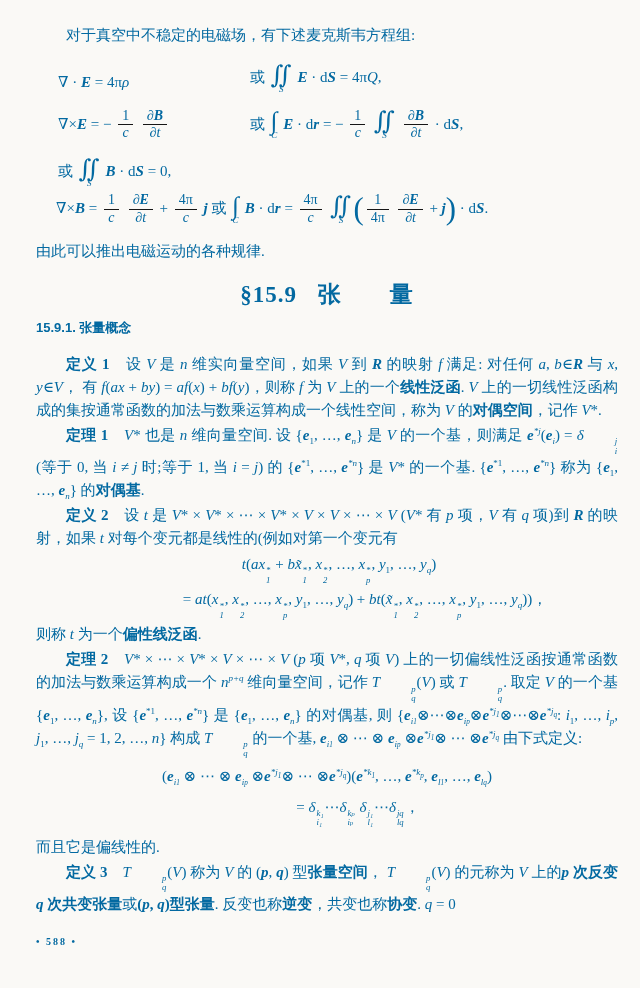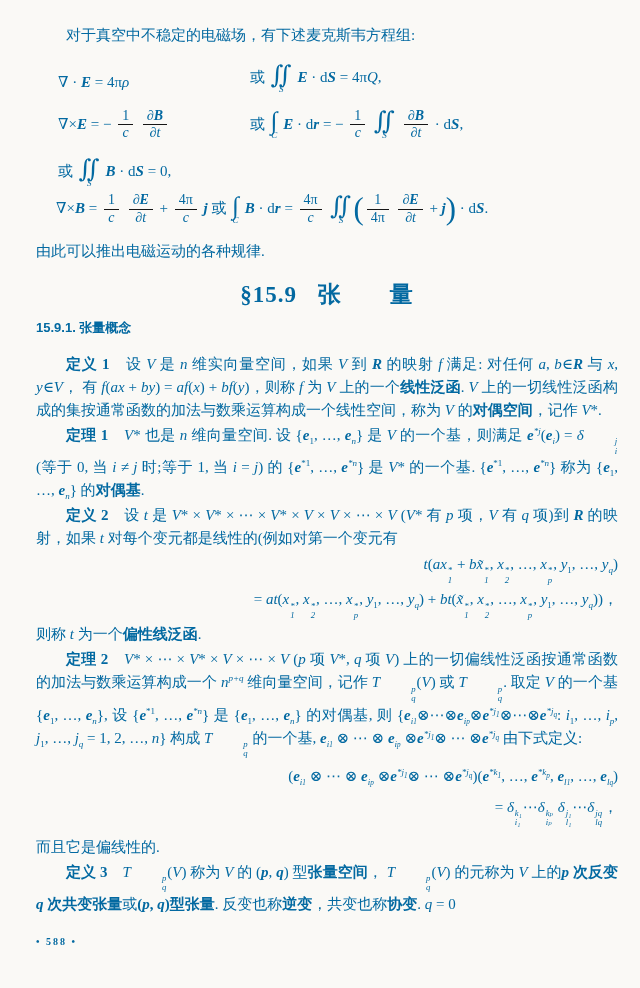--- a/index.html
+++ b/index.html
@@ -53,21 +53,21 @@
   h2.sec{
     text-align:center;font-size:23px;font-weight:700;
     margin:20px 0 10px 0;letter-spacing:1px;
   }
   h2.sec .sec-title{margin-left:14px;}
   h3.subsec{
     font-size:13px;font-weight:600;margin:4px 0 14px 0;
     font-family:"Liberation Sans","DejaVu Sans",sans-serif;
   }
 
-  .disp{margin:3px 0;text-align:right;}
+  .disp{margin:3px 0;text-align:center;}
   .d1{margin-left:24px;}
   .d2{margin-left:76px;}
   .d3{margin-top:6px;}
   .d4{margin-left:62px;margin-top:8px;margin-bottom:8px;}
 
   .footer{
     margin-top:14px;font-size:10px;font-weight:700;letter-spacing:2px;
   }
 </style>
 </head>

